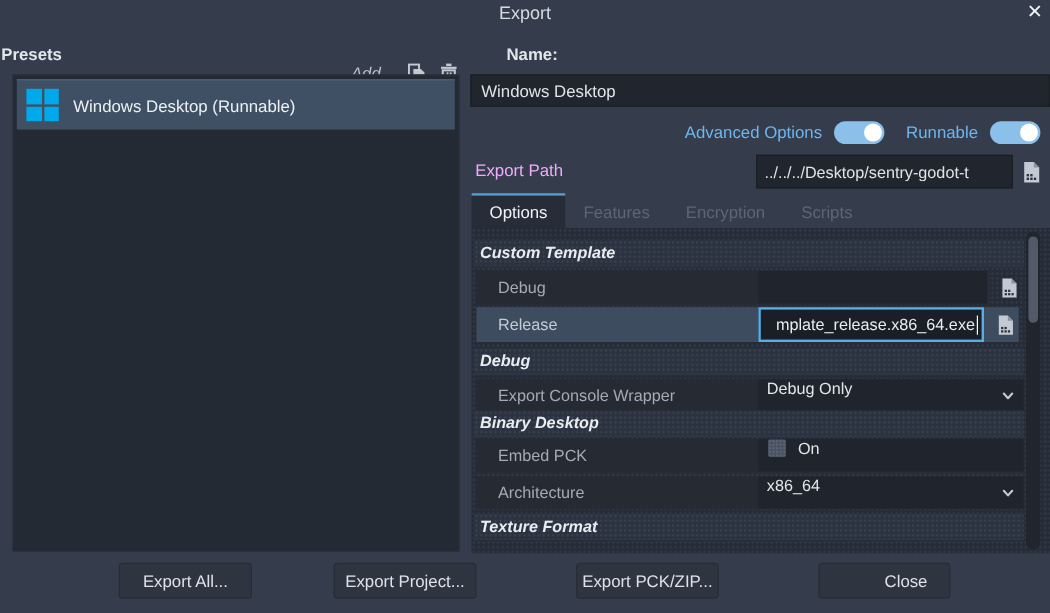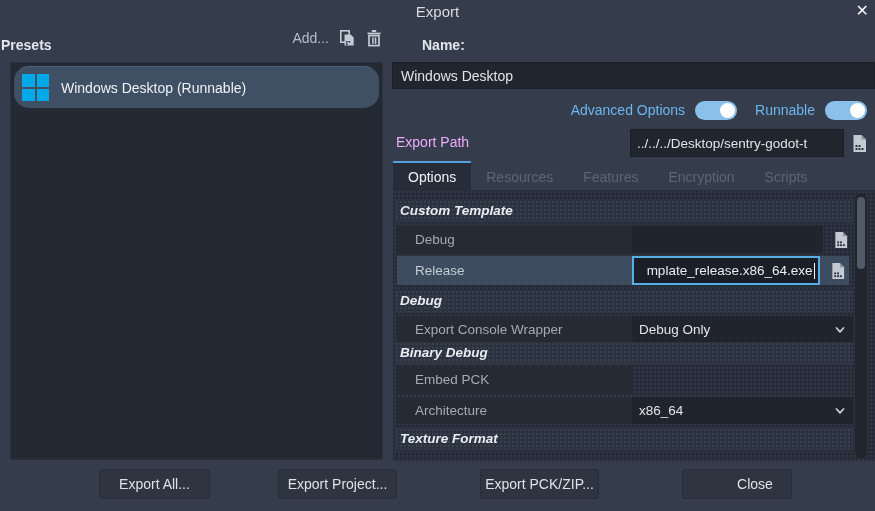--- a/index.html
+++ b/index.html
@@ -12,26 +12,26 @@
     font-size:14px;
   }
   .abs { position:absolute; }
 
   
   .dialog-title { top:3px; left:0; width:100%; text-align:center; color:#d6dbe2; font-size:15px; }
   .close-btn { top:2px; right:6px; color:#f2f4f6; font-size:16px; cursor:pointer; line-height:18px; }
 
   
   .presets-header { top:37px; left:1px; font-weight:bold; color:#e2e7ed; }
-  .presets-actions { top:29px; left:268px; width:115px; display:flex; align-items:center; gap:9px; justify-content:flex-end; }
+  .presets-actions { top:52px; left:268px; width:115px; display:flex; align-items:center; gap:9px; justify-content:flex-end;font-style:italic; }
   .add-link { color:#b6bec9; }
   .icon-btn { display:flex; align-items:center; }
 
   .preset-list { top:62px; left:10px; width:373px; height:398px; background:#242a34; border:1px solid #2b323d; }
-  .preset-item { margin:3px; height:42px; display:flex; align-items:center; gap:12px; padding-left:8px;border-radius:15px; }
+  .preset-item { margin:3px; height:42px; display:flex; align-items:center; gap:12px; padding-left:8px; }
   .preset-item.selected { background:#3f5064; border-top:1px solid #4d617a; }
   .win-logo { width:27px; height:27px; display:grid; grid-template-columns:1fr 1fr; grid-template-rows:1fr 1fr; gap:2px; }
   .win-logo span { background:#00a9e9; }
   .preset-label { color:#eef1f4; }
 
   
   .name-label { top:37px; left:394px; font-weight:bold; color:#e2e7ed;margin-left:28px; }
   .name-input { top:62px; left:392px; width:483px; height:27px; background:#21262e; border:1px solid #1a1e25;
     color:#e0e4e9; padding:0 8px; font-size:14px; font-family:inherit; }
 
@@ -52,21 +52,21 @@
   .tab.active { background:#272d38; color:#f0f3f6; border-top:2px solid #549fd7; }
 
   
   .content-panel { top:190px; left:393px; width:482px; height:271px; background:#272d38;
     background-image:radial-gradient(#323a48 0.8px, transparent 0.9px); background-size:4px 4px; }
   .section-header { position:absolute; left:2px; width:458px; height:22px; line-height:22px; padding-left:5px;
     font-weight:bold; font-size:13.5px; color:#e9edf2; background:#2b3240;
     background-image:radial-gradient(#39414f 0.8px, transparent 0.9px); background-size:4px 4px;font-style:italic; }
   .prop-row { position:absolute; left:4px; height:27px; display:flex; align-items:center; }
   .prop-label-cell { width:235px; height:100%; background:#262a33; display:flex; align-items:center; padding-left:18px; color:#a2abb6; font-size:13.5px; }
-  .prop-value-cell { height:100%; background:#20242c; display:flex; align-items:center; color:#e2e6eb; font-size:13.5px; position:relative; }
+  .prop-value-cell { height:100%; background:#20242c; display:flex; color:#e2e6eb; font-size:13.5px; position:relative; }
   .row-selected { background:#3d4c5f; }
   .row-selected .prop-label-cell { background:transparent; color:#c4ccd5; }
   .value-text { padding-left:7px; }
   .chevron { position:absolute; right:7px; top:50%; transform:translateY(-50%); display:flex; }
   .file-btn { width:22px; height:22px; margin-left:7px; display:flex; align-items:center; justify-content:center; cursor:pointer; }
 
   .lineedit-selected { width:188px; height:29px; background:#1a1f27; border:2px solid #57aee6;
     display:flex; align-items:center; justify-content:flex-end; padding:0 3px; overflow:hidden; white-space:nowrap;
     color:#e8ecf0; font-size:13.5px; }
   .caret { display:inline-block; width:1.5px; height:16px; background:#ffffff; margin-left:1px; }
@@ -142,21 +142,20 @@
     <rect x="4.5" y="11" width="2" height="2" fill="#2c333e"></rect>
       <rect x="7.5" y="11" width="2" height="2" fill="#2c333e"></rect>
     <rect x="4.5" y="14" width="2" height="2" fill="#2c333e"></rect>
       <rect x="7.5" y="14" width="2" height="2" fill="#2c333e"></rect>
       <rect x="10.5" y="14" width="2" height="2" fill="#2c333e"></rect>
   </svg>
 </div>
 
 <div class="abs tab-bar">
   <div class="tab active">Options</div>
-  <div class="tab">Resources</div>
   <div class="tab">Features</div>
   <div class="tab">Encryption</div>
   <div class="tab">Scripts</div>
 </div>
 
 <div class="abs content-panel">
 
   <div class="section-header" style="top:10px;">Custom Template</div>
 
   <div class="prop-row" style="top:36px;">
@@ -203,24 +202,28 @@
     <div class="prop-value-cell" style="width:221px;">
       <span class="value-text">Debug Only</span>
       <span class="chevron">
         <svg width="12" height="12" viewBox="0 0 12 12">
             <path d="M2.5 4 l3.5 3.8 3.5-3.8" fill="none" stroke="#c3cad3" stroke-width="1.8" stroke-linecap="round" stroke-linejoin="round"></path>
           </svg>
       </span>
     </div>
   </div>
 
-  <div class="section-header" style="top:152px;">Binary Debug</div>
+  <div class="section-header" style="top:152px;">Binary Desktop</div>
 
   <div class="prop-row" style="top:176px;">
     <div class="prop-label-cell">Embed PCK</div>
+    <div class="prop-value-cell" style="width:221px;">
+      <span class="checkbox"></span>
+      <span class="check-label">On</span>
+    </div>
   </div>
 
   <div class="prop-row" style="top:207px;">
     <div class="prop-label-cell">Architecture</div>
     <div class="prop-value-cell" style="width:221px;">
       <span class="value-text">x86_64</span>
       <span class="chevron">
         <svg width="12" height="12" viewBox="0 0 12 12">
             <path d="M2.5 4 l3.5 3.8 3.5-3.8" fill="none" stroke="#c3cad3" stroke-width="1.8" stroke-linecap="round" stroke-linejoin="round"></path>
           </svg>

